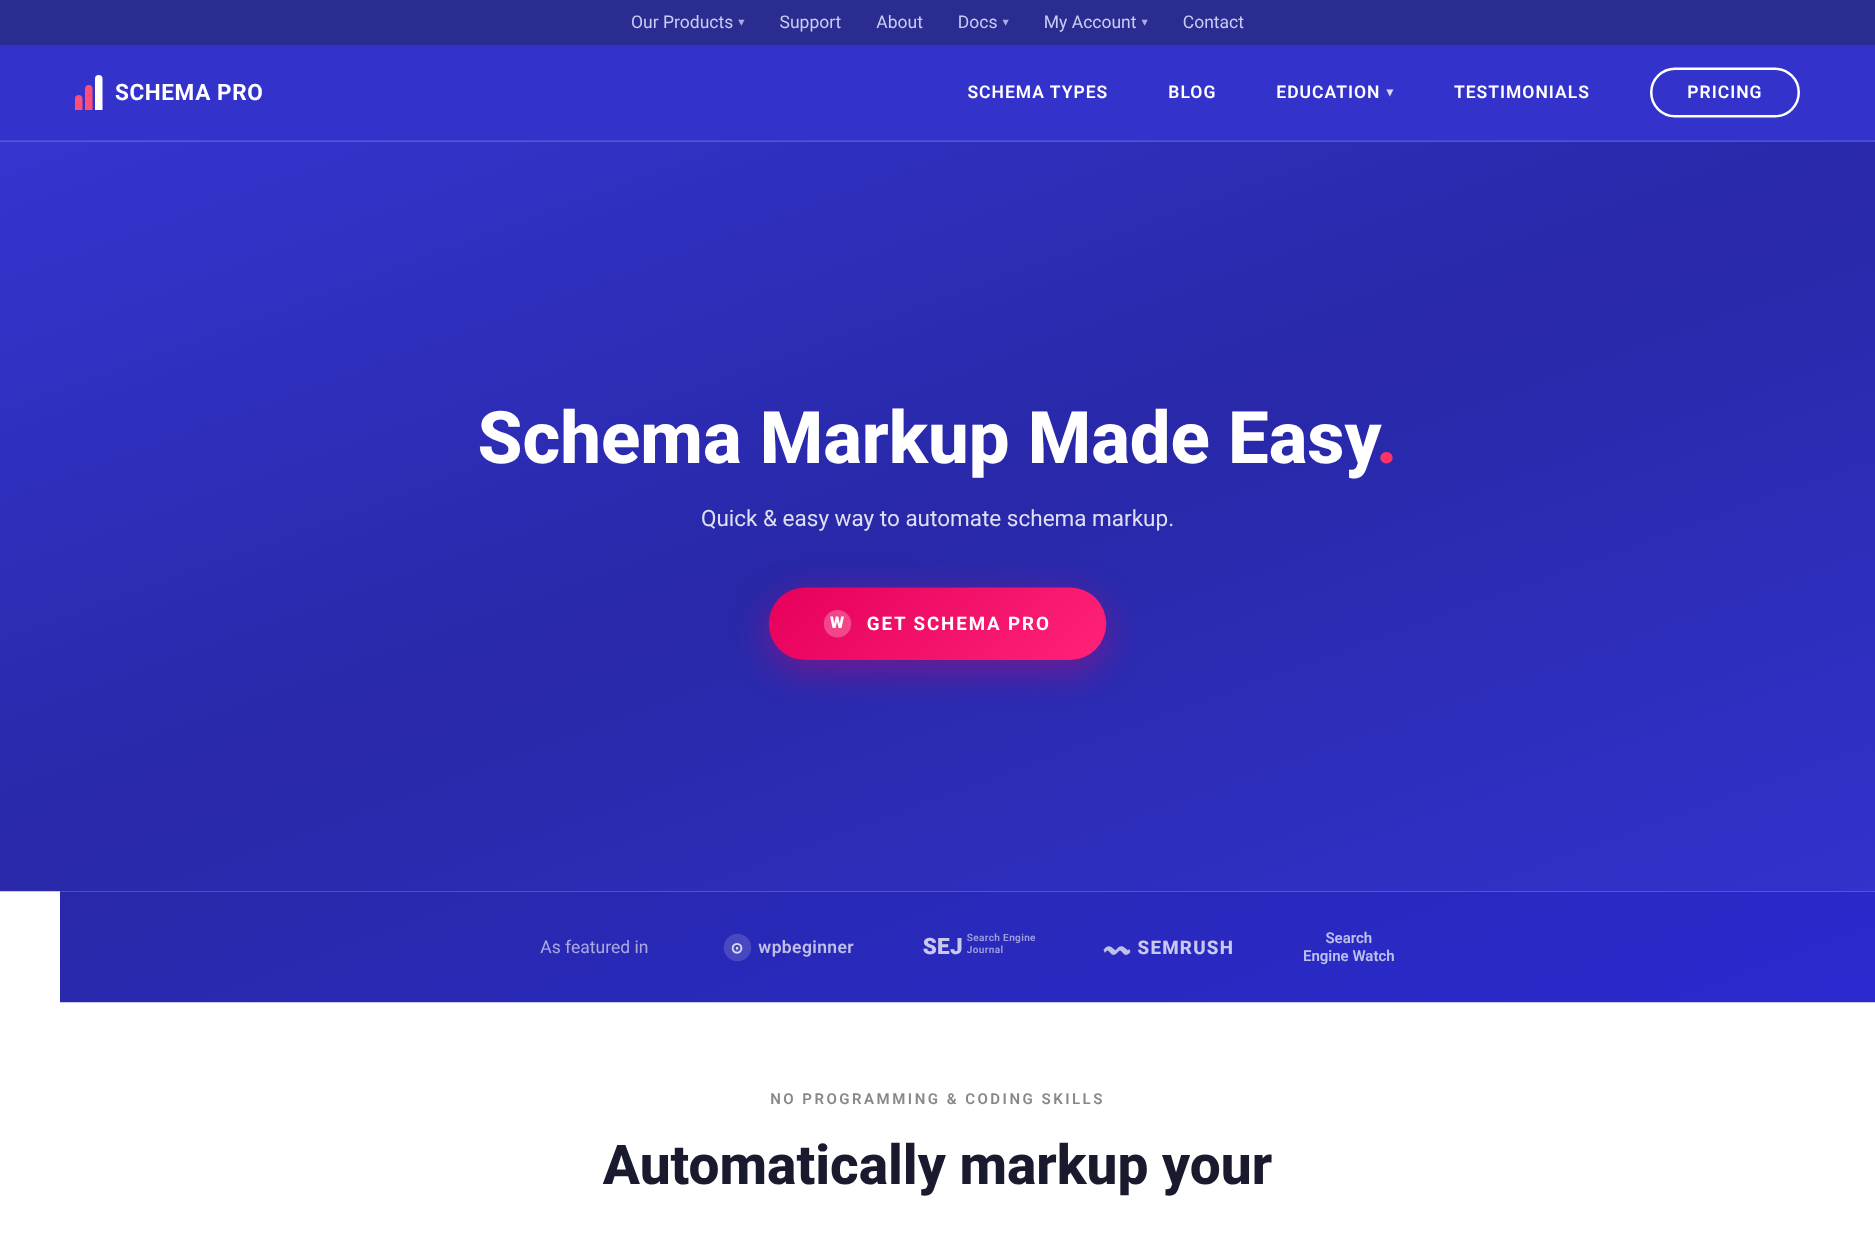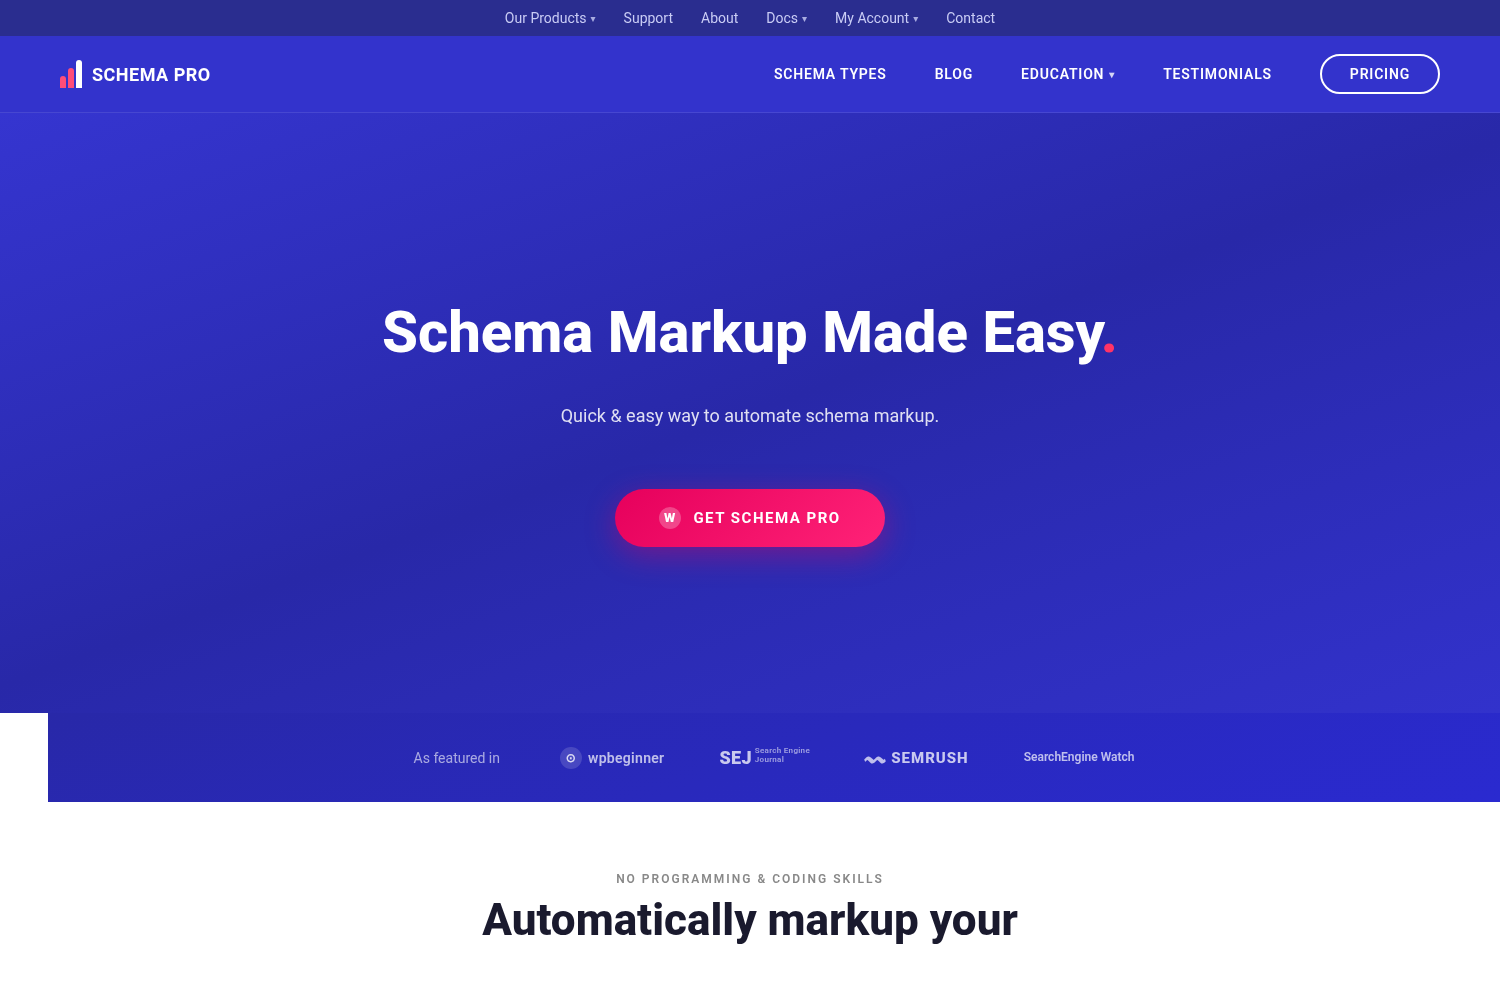--- a/index.html
+++ b/index.html
@@ -97,21 +97,20 @@
     .hero {
       background: linear-gradient(160deg, #3535d0 0%, #2828a8 50%, #3232cc 100%);
       min-height: 600px;
       display: flex;
       flex-direction: column;
       align-items: center;
       justify-content: center;
       text-align: center;
       padding: 80px 40px 60px;
       position: relative;
-      gap: 19px;
     }
     .hero h1 {
       color: #fff;
       font-size: 58px;
       font-weight: 800;
       line-height: 1.15;
       margin-bottom: 20px;
     }
     .hero h1 .dot {
       color: #ff3366;
@@ -178,35 +177,35 @@
       display: flex;
       align-items: center;
       gap: 6px;
       letter-spacing: 0.3px;
     }
     .wpbeginner-logo { font-size: 14px; }
     .sej-logo-box { display: flex; align-items: flex-start; gap: 3px; }
     .sej-bold { font-weight: 900; font-size: 18px; color: rgba(255,255,255,0.75); }
     .sej-small { font-size: 8px; line-height: 1.1; color: rgba(255,255,255,0.55); }
     .semrush-box { display: flex; align-items: center; gap: 6px; }
-    .sew-box { display: flex; flex-direction: row; line-height: 1.2; font-size: 11px; color: rgba(255,255,255,0.65); text-align: center; }
+    .sew-box { display: flex; flex-direction: column; line-height: 1.2; font-size: 11px; color: rgba(255,255,255,0.65); text-align: center; }
 
     
     .white-section {
       background: #fff;
       padding: 70px 60px 40px;
       text-align: center;
     }
     .section-label {
       color: #888;
       font-size: 12px;
       font-weight: 600;
       letter-spacing: 2px;
       text-transform: uppercase;
-      margin-bottom: 8px;
+      margin-bottom: 20px;
     }
     .section-heading {
       color: #1a1a2e;
       font-size: 44px;
       font-weight: 800;
       line-height: 1.2;
     }
   </style>
 </head>
 <body>

